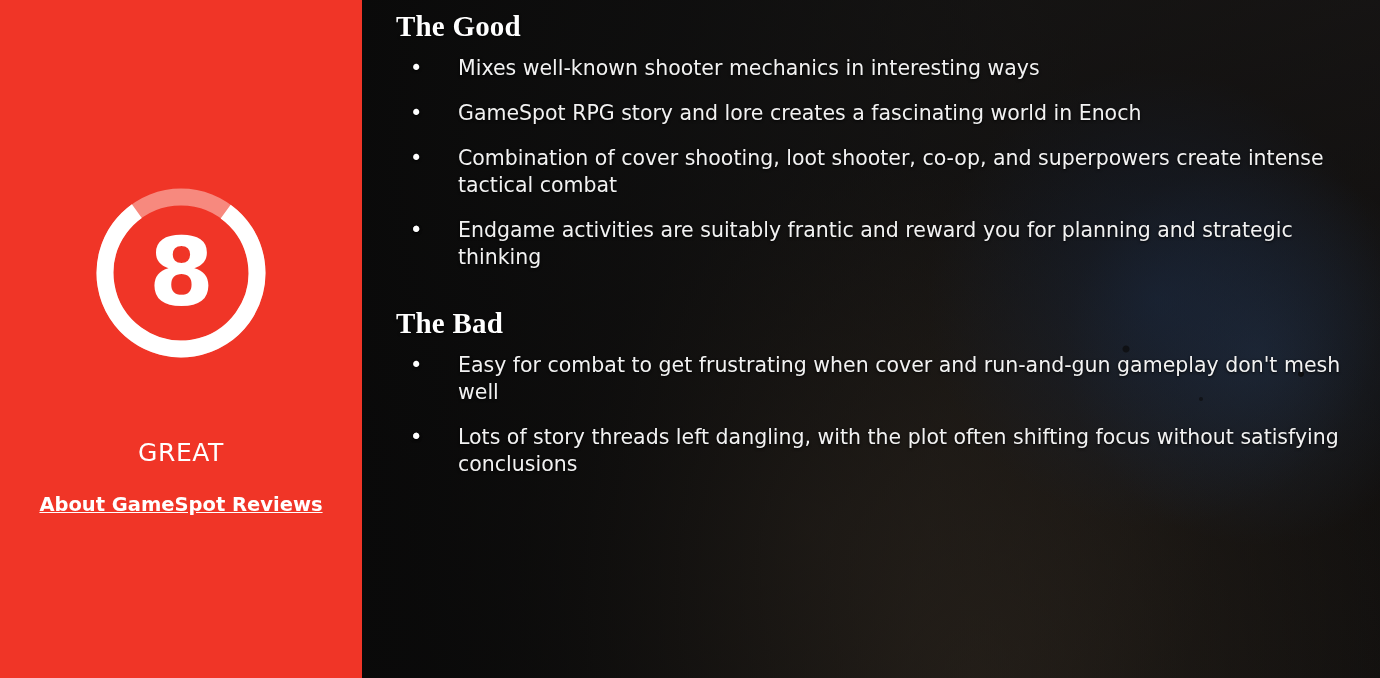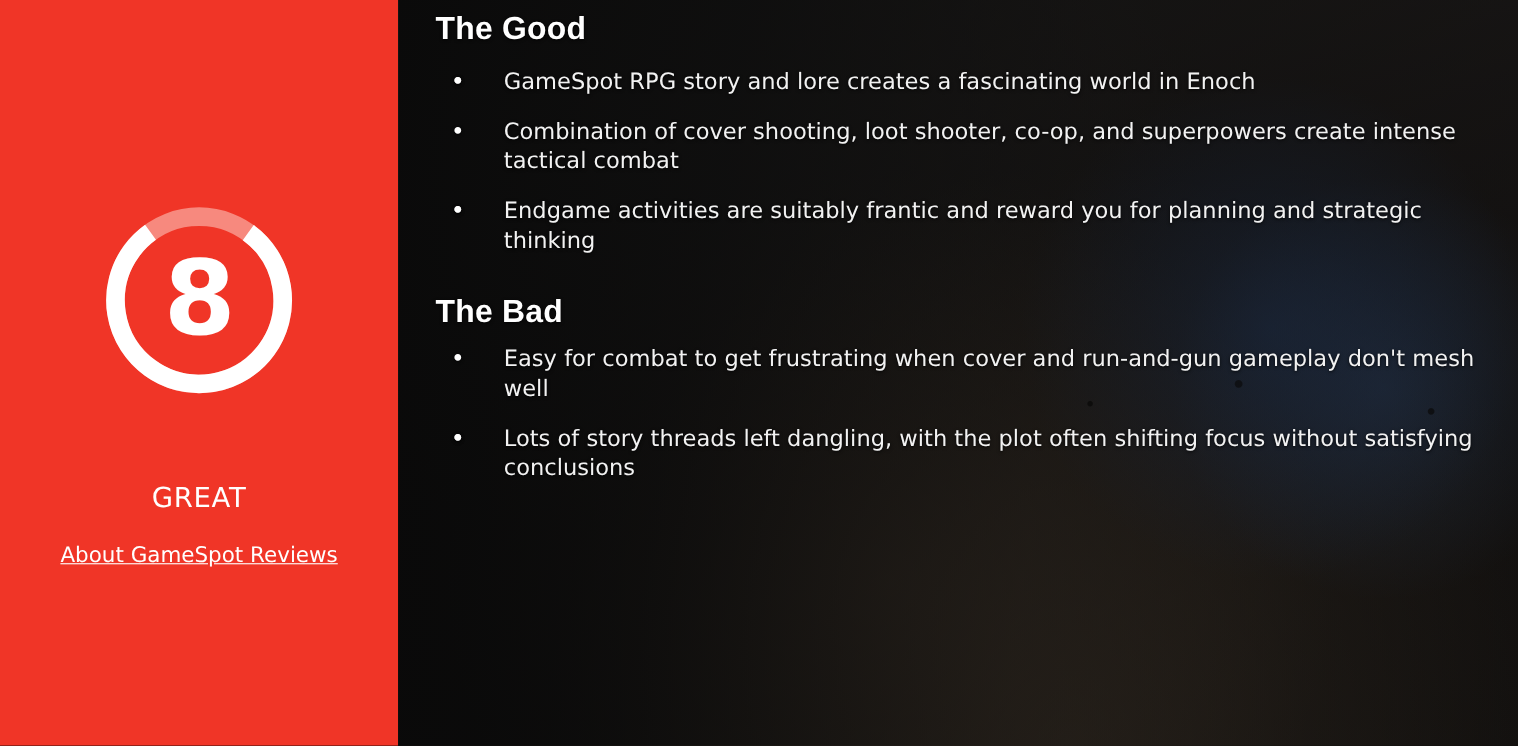--- a/index.html
+++ b/index.html
@@ -66,21 +66,21 @@
     font-weight: normal;
     letter-spacing: 0.6px;
     text-align: center;
   }
 
   .score-link {
     margin-top: 26px;
     color: #ffffff;
     font-family: "DejaVu Sans", sans-serif;
     font-size: 19.5px;
-    font-weight: normal;
+    font-weight: bold;
     text-decoration: underline;
     text-align: center;
     cursor: pointer;
   }
 
   
   .content {
     position: relative;
     flex: 1 1 auto;
     height: 100%;
@@ -124,21 +124,21 @@
   }
 
   .text-layer {
     position: relative;
     padding: 10px 22px 0 34px;
     height: 100%;
   }
 
   .section-heading {
     color: #ffffff;
-    font-family: Liberation Sans, sans-serif;
+    font-family: Liberation Serif, serif;
     font-size: 29px;
     font-weight: bold;
     letter-spacing: 0.2px;
     margin: 0 0 12px 0;
     text-shadow: 0 1px 3px rgba(0,0,0,0.8);
   }
 
   .section-heading.bad { margin-top: 36px; }
 
   ul.points {
@@ -191,20 +191,21 @@
   <div class="content">
     <div class="bg-art"></div>
     <div class="bg-shade"></div>
 
     <div class="text-layer">
 
       <h2 class="section-heading good">The Good</h2>
       <ul class="points">
         <li>
           <span class="bullet">•</span>
+          <span>Mixes well-known shooter mechanics in interesting ways</span>
         </li>
         <li>
           <span class="bullet">•</span>
           <span>GameSpot RPG story and lore creates a fascinating world in Enoch</span>
         </li>
         <li>
           <span class="bullet">•</span>
           <span>Combination of cover shooting, loot shooter, co-op, and superpowers create intense tactical combat</span>
         </li>
         <li>

